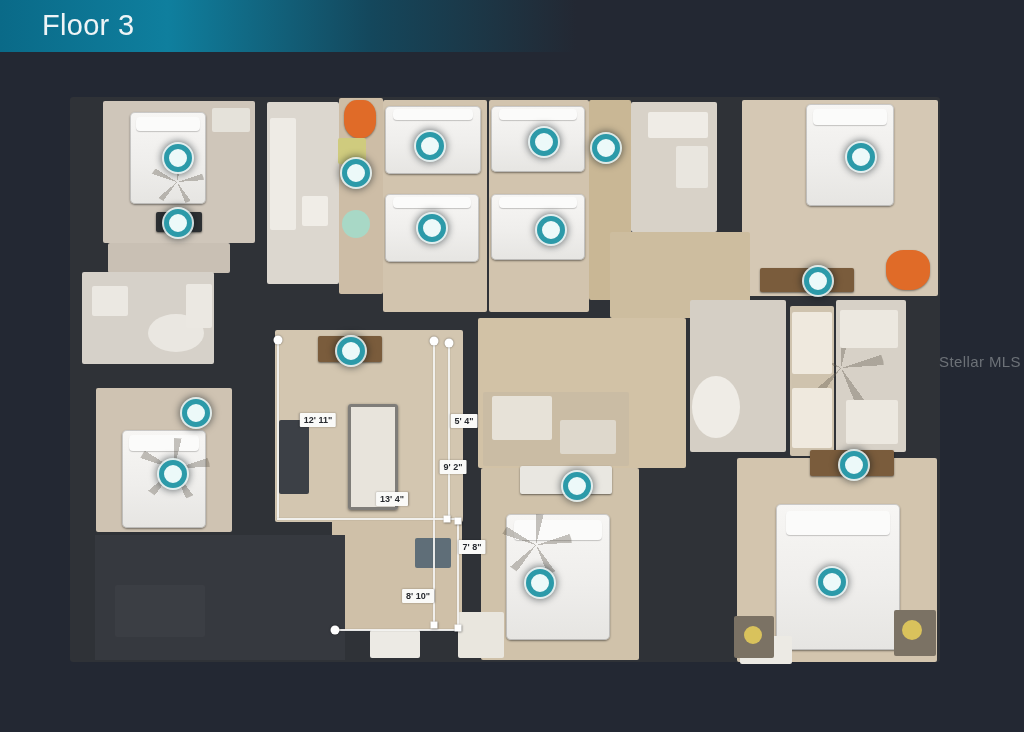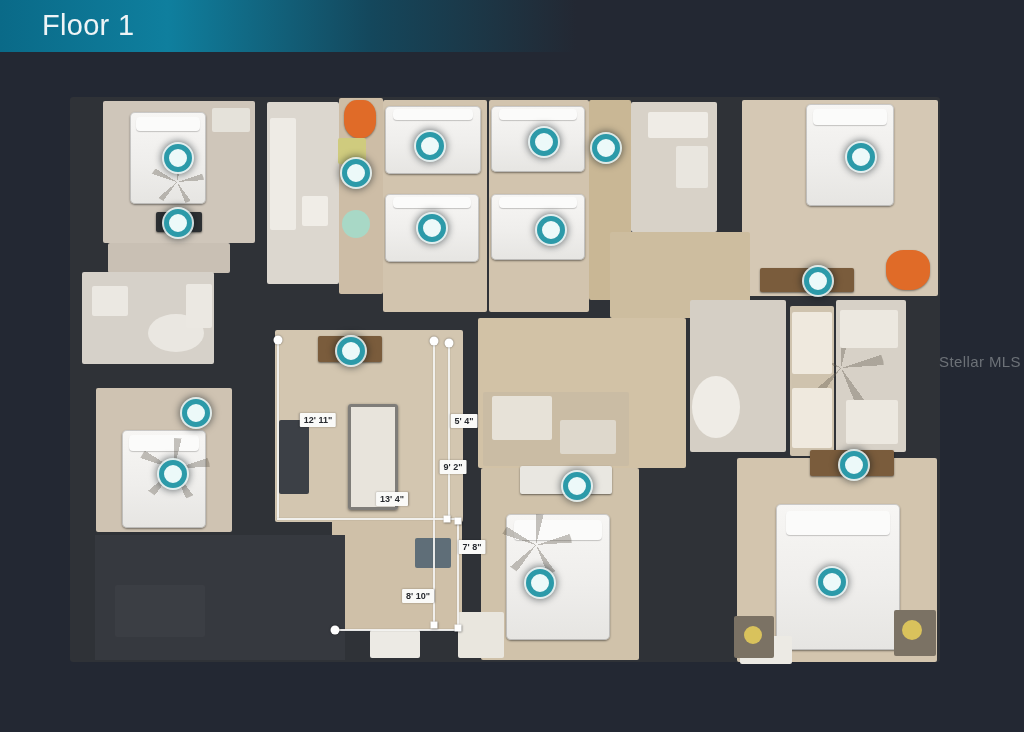--- a/index.html
+++ b/index.html
@@ -171,16 +171,16 @@
     <div class="marker" style="left: 351px; top: 351px;"></div>
     <div class="marker" style="left: 196px; top: 413px;"></div>
     <div class="marker" style="left: 173px; top: 474px;"></div>
     <div class="marker" style="left: 577px; top: 486px;"></div>
     <div class="marker" style="left: 540px; top: 583px;"></div>
     <div class="marker" style="left: 854px; top: 465px;"></div>
     <div class="marker" style="left: 832px; top: 582px;"></div>
   </div>
 
 <div id="banner">
-  <div class="title">Floor 1</div>
+  <div class="title">Floor 3</div>
 </div>
 
 <div id="watermark">Stellar MLS</div>
 
 </body></html>

